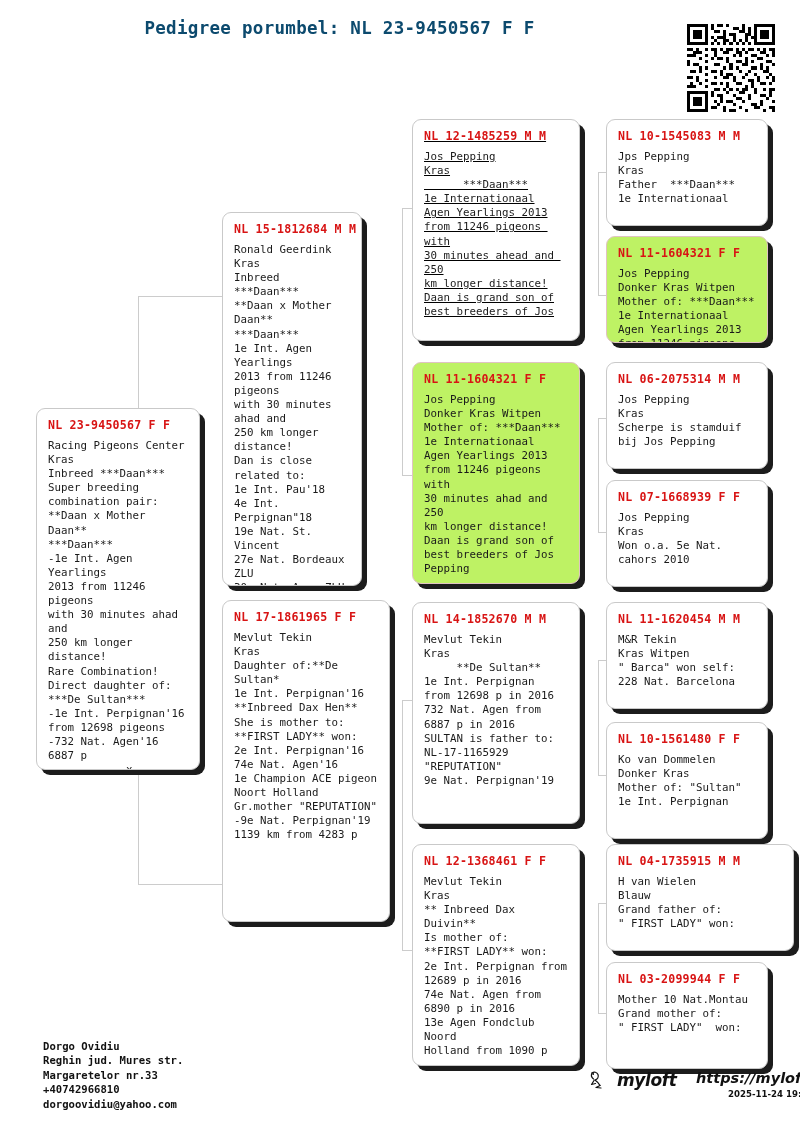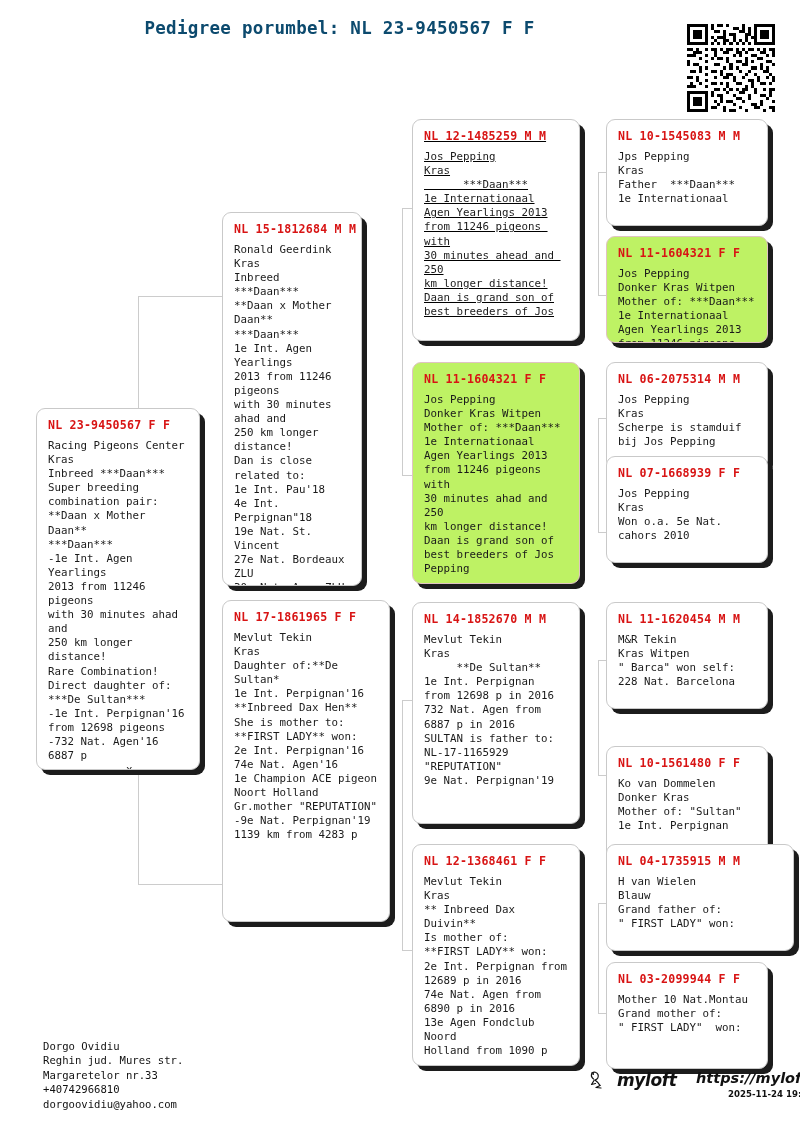--- a/index.html
+++ b/index.html
@@ -63,21 +63,21 @@
     line-height:14.1px;
     color:#1a1a1a;
     white-space:pre-wrap;
   }
 
   
   .owner{
     position:absolute;
     left:43px; top:1039px;
     font-family:"DejaVu Sans Mono", monospace;
-    font-weight:normal;
+    font-weight:bold;
     font-size:10.6px;
     line-height:14.4px;
     color:#111111;
     white-space:pre-wrap;
   }
   .brandwrap{
     position:absolute;
     left:588px; top:1068px;
     width:200px; height:45px;
   }
@@ -482,37 +482,37 @@
   </div>
 
   <div class="card" style="left:606px; top:362px; width:162px; height:107px;">
     <div class="ring">NL 06-2075314 M M</div>
     <div class="body">Jos Pepping
 Kras
 Scherpe is stamduif
 bij Jos Pepping</div>
   </div>
 
-  <div class="card" style="left:606px; top:456px; width:162px; height:107px;">
+  <div class="card" style="left:606px; top:480px; width:162px; height:107px;">
     <div class="ring">NL 07-1668939 F F</div>
     <div class="body">Jos Pepping
 Kras
 Won o.a. 5e Nat.
 cahors 2010</div>
   </div>
 
   <div class="card" style="left:606px; top:602px; width:162px; height:107px;">
     <div class="ring">NL 11-1620454 M M</div>
     <div class="body">M&amp;R Tekin
 Kras Witpen
 " Barca" won self:
 228 Nat. Barcelona</div>
   </div>
 
-  <div class="card" style="left:606px; top:722px; width:162px; height:117px;margin-top:24px;">
+  <div class="card" style="left:606px; top:722px; width:162px; height:117px;">
     <div class="ring">NL 10-1561480 F F</div>
     <div class="body">Ko van Dommelen
 Donker Kras
 Mother of: "Sultan"
 1e Int. Perpignan</div>
   </div>
 
   <div class="card" style="left:606px; top:844px; width:188px; height:107px;">
     <div class="ring">NL 04-1735915 M M</div>
     <div class="body">H van Wielen

